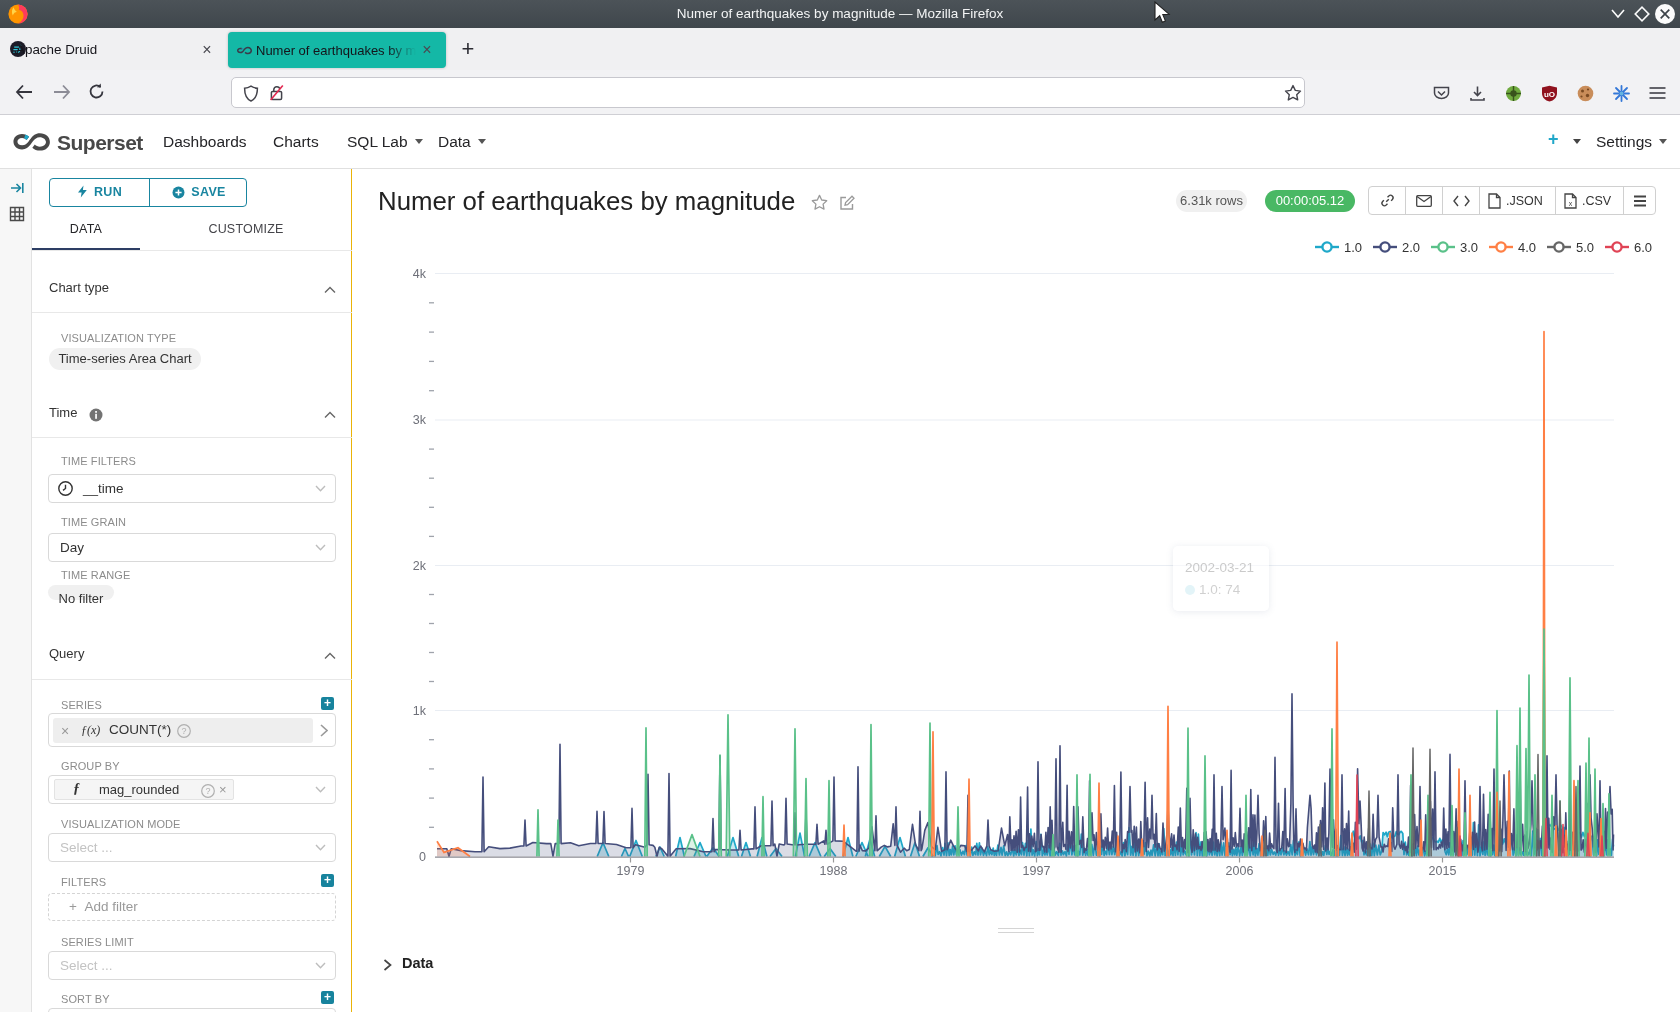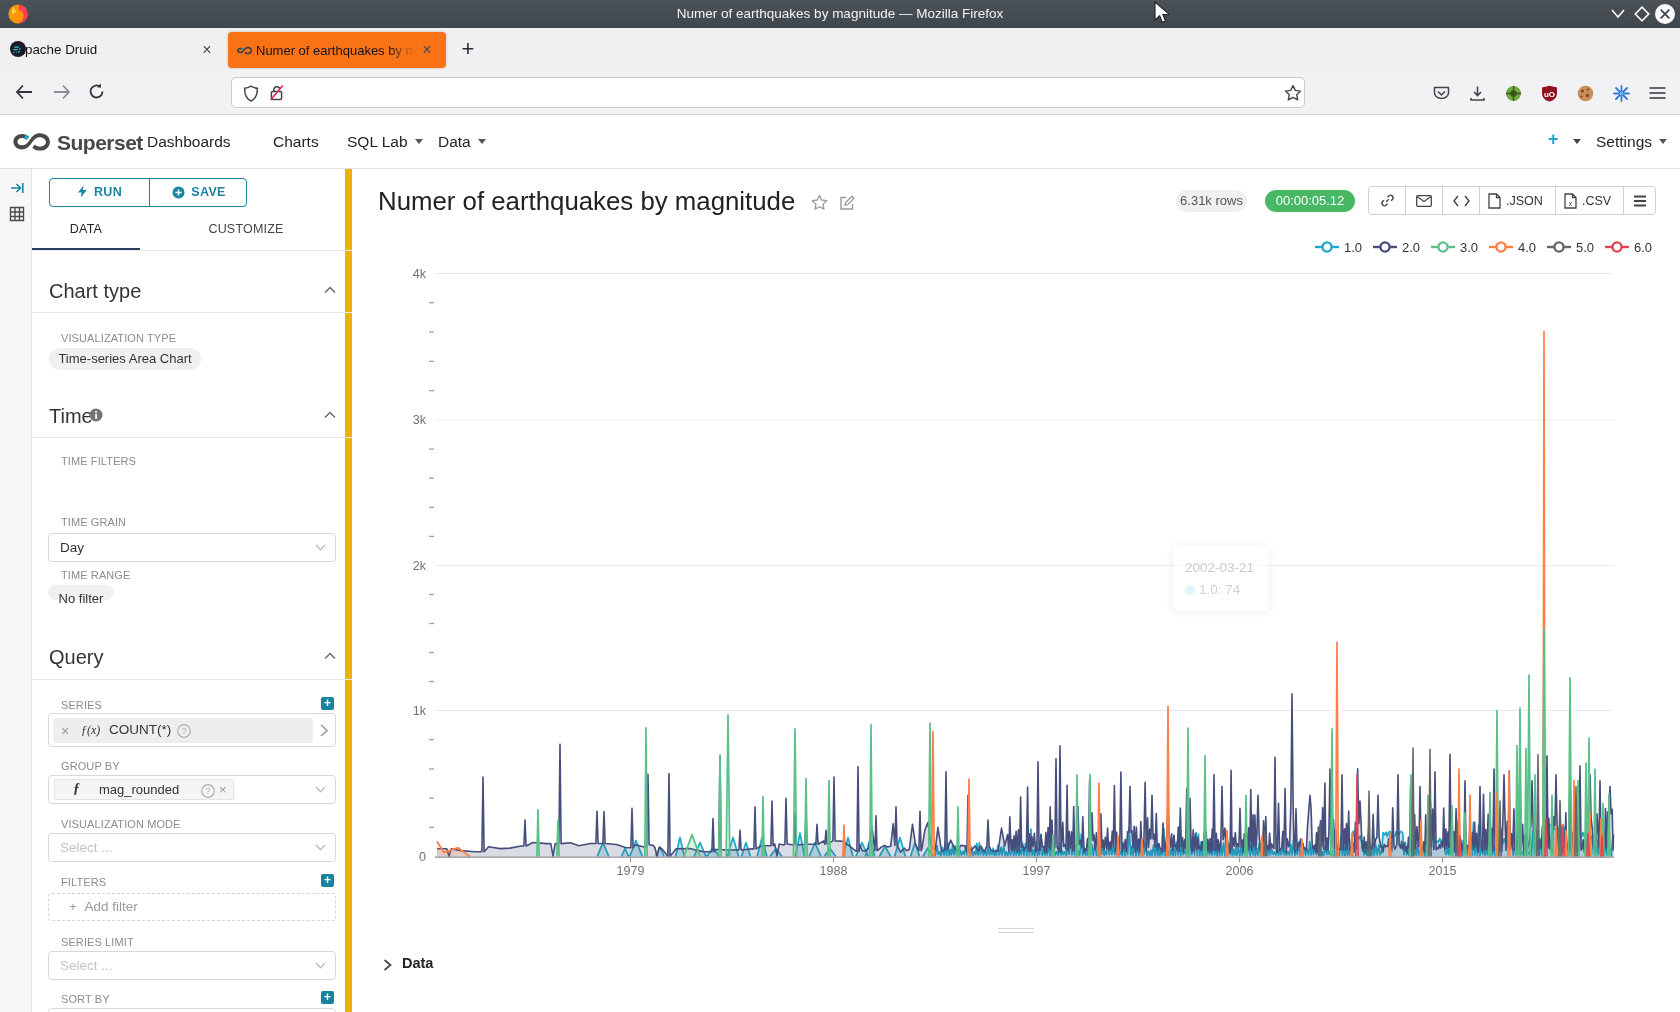--- a/index.html
+++ b/index.html
@@ -7,48 +7,48 @@
 svg { display:block; }
 
 #titlebar { position:absolute; left:0; top:0; width:1680px; height:28px;
   background:linear-gradient(#4c5358,#3f464c); }
 #titlebar .wtitle { position:absolute; left:0; right:0; top:6px; text-align:center;
   color:#f3f4f5; font-size:13.5px; }
 
 #tabbar { position:absolute; left:0; top:28px; width:1680px; height:42px; background:#f0f0f2; }
 .tab1text { position:absolute; left:16px; top:14px; font-size:13.4px; color:#15141a; }
 .tabclose { position:absolute; width:14px; height:14px; color:#4a4a52; font-size:16px; line-height:13px; text-align:center; font-weight:400; }
-.tab2 { position:absolute; left:228px; top:4px; width:218px; height:36px; background:#f97316; border-radius:4px;
+.tab2 { position:absolute; left:228px; top:4px; width:218px; height:36px; background:#14b8a6; border-radius:4px;
   box-shadow:0 0 3px rgba(0,0,0,0.22); }
 .tab2 .ttext { position:absolute; left:28px; top:11px; width:160px; font-size:13px; color:#15141a; white-space:nowrap; overflow:hidden;
   -webkit-mask-image:linear-gradient(90deg,#000 82%,transparent); }
 .newtab { position:absolute; left:456px; top:9px; width:24px; height:24px; color:#2b2b33; font-size:22px; line-height:23px; text-align:center; font-weight:300; }
 
 #urlbar { position:absolute; left:0; top:70px; width:1680px; height:45px; background:#f2f2f4; border-bottom:1px solid #cfcfd4; }
 #urlfield { position:absolute; left:231px; top:7px; width:1074px; height:31px; background:#fff; border:1px solid #c8c8ce; border-radius:5px; }
 #urltext { position:absolute; left:62px; top:8px; font-size:13.8px; color:#5b5b66; white-space:nowrap; }
 #urltext b { color:#15141a; font-weight:400; }
 .uicon { position:absolute; top:15px; }
 
 #appheader { position:absolute; left:0; top:115px; width:1680px; height:54px; background:#fff; border-bottom:1px solid #e0e0e0; }
 .navlink { position:absolute; top:18px; font-size:15.5px; color:#252528; }
 .caret { display:inline-block; width:0; height:0; border-left:4px solid transparent; border-right:4px solid transparent; border-top:5px solid #555; vertical-align:middle; margin-left:7px; margin-bottom:2px;}
 #sslogotext { position:absolute; left:57px; top:16px; font-size:21px; font-weight:700; color:#484848; letter-spacing:-0.5px; }
 
 #strip { position:absolute; left:0; top:169px; width:32px; height:843px; background:#f7f7f7; border-right:1px solid #e2e2e2; }
-#sidebar { position:absolute; left:32px; top:169px; width:320px; height:843px; background:#fff; border-right:7px solid #eab308; }
+#sidebar { position:absolute; left:32px; top:169px; width:320px; height:843px; background:#fff; border-right:1px solid #eab308; }
 #content { position:absolute; left:352px; top:169px; width:1328px; height:843px; background:#fff; }
 
 .runsave { position:absolute; left:17px; top:9px; width:198px; height:29px; border:1px solid #1985a0; border-radius:4px; }
 .runsave .half { position:absolute; top:0; width:99px; height:27px; color:#1985a0; font-size:12.5px; font-weight:700; letter-spacing:0.3px; text-align:center; line-height:27px; }
 .tabrow .t1 { position:absolute; left:0; top:53px; width:108px; text-align:center; font-size:12.5px; color:#252528; letter-spacing:0.2px;}
 .tabrow .t2 { position:absolute; left:108px; top:53px; width:212px; text-align:center; font-size:12.5px; color:#45454a; letter-spacing:0.2px;}
 .tabunderline { position:absolute; left:0; top:79px; width:108px; height:3px; background:#2d3e64; }
 .sep { position:absolute; left:0; width:320px; height:1px; background:#e8e8e8; }
-.shead { position:absolute; left:17px; font-size:20px; color:#333; }
+.shead { position:absolute; left:17px; font-size:13px; color:#333; }
 .slabel { position:absolute; left:17px; font-size:11px; color:#8c8c8c; letter-spacing:0.1px;margin-left:12px; }
 .pill { position:absolute; background:#f0f0f0; border-radius:12px; font-size:13px; color:#333; }
 .selbox { position:absolute; left:16px; width:288px; height:29px; border:1px solid #d9d9d9; border-radius:4px; background:#fff; }
 .selbox .ph { position:absolute; left:11px; top:6px; font-size:13.5px; color:#c3c3c3; }
 .selbox .val { position:absolute; left:11px; top:6px; font-size:13.5px; color:#333; }
 .ddchev { position:absolute; right:9px; top:10px; }
 .chevup { position:absolute; left:292px; }
 .plusbtn { position:absolute; width:13px; height:13px; background:#17839d; border-radius:2px; color:#fff; font-size:12px; line-height:12px; text-align:center; font-weight:700; }
 .gpill { position:absolute; left:5px; top:3px; height:21px; background:#f5f5f5; border:1px solid #e3e3e3; border-radius:2px; font-size:13px; color:#333; }
 
@@ -171,21 +171,21 @@
       <path d="M0.5 1 L16.5 1 M0.5 6 L16.5 6 M0.5 11 L16.5 11" stroke="#35353d" stroke-width="1.7"></path>
     </svg>
 </div>
 
 <div id="appheader">
   <svg style="position:absolute;left:12px;top:13px;" width="42" height="28" viewBox="0 0 44 28">
     <path d="M10.5 5.5 C4.5 5.5 1.5 9.6 1.5 13.6 C1.5 17.9 4.7 21.9 10.5 21.9 C14.6 21.9 17.4 19.4 19 17.2 C19.6 16.4 21.9 13.3 22.4 12.7 C23.9 10.8 25.9 8.9 28.9 8.9 C33 8.9 35.6 11.7 35.6 14 C35.6 16.4 33.1 18.9 29.1 18.9 C27 18.9 25.3 18 23.9 16.6 L21.3 19.9 C23.4 21.8 26 23 29.3 23 C35.6 23 39.7 18.7 39.7 13.9 C39.7 9.1 35.5 4.9 29.2 4.9 C24.6 4.9 21.8 7.6 20.3 9.6 C19.6 10.5 17.5 13.2 17.2 13.7 C15.8 15.4 13.6 17.5 10.6 17.5 C7.3 17.5 5.7 15.6 5.7 13.7 C5.7 11.9 7.3 9.9 10.6 9.9 C12.4 9.9 14 10.8 15.3 11.9 L17.9 8.6 C15.9 6.9 13.5 5.5 10.5 5.5 Z" fill="#484848"></path>
     <path d="M15.3 11.9 L17.9 8.6 C16.8 7.7 15.6 6.8 14.1 6.2 L12.7 10.1 C13.6 10.5 14.5 11.2 15.3 11.9 Z" fill="#20a7c9"></path>
   </svg>
   <div id="sslogotext">Superset</div>
-  <div class="navlink" style="left:147px;text-align:center;">Dashboards</div>
+  <div class="navlink" style="left:163px;text-align:center;">Dashboards</div>
   <div class="navlink" style="left:273px;">Charts</div>
   <div class="navlink" style="left:347px;">SQL Lab<span class="caret"></span></div>
   <div class="navlink" style="left:438px;">Data<span class="caret"></span></div>
   <div class="navlink" style="left:1596px;">Settings<span class="caret"></span></div>
   <div style="position:absolute; left:1548px; top:14px; color:#20a7c9; font-weight:700; font-size:18px;">+</div>
   <span class="caret" style="position:absolute; left:1566px; top:24px; border-top-color:#444;"></span>
 </div>
 
 <div id="strip">
   <svg style="position:absolute;left:10px;top:12px;" width="14" height="14" viewBox="0 0 14 14">
@@ -224,20 +224,30 @@
   <svg style="position:absolute;left:57px;top:239px;" width="14" height="14" viewBox="0 0 14 14">
       <circle cx="7" cy="7" r="6.5" fill="#737373"></circle>
       <rect x="6.2" y="5.8" width="1.7" height="5" fill="#fff"></rect>
       <rect x="6.2" y="3" width="1.7" height="1.8" fill="#fff"></rect>
     </svg>
   <svg class="chevup" style="top:242px;" width="12" height="8" viewBox="0 0 12 8">
       <path d="M1 6.5 L6 1.5 L11 6.5" fill="none" stroke="#666" stroke-width="1.4"></path>
     </svg>
   <div class="sep" style="top:268px;"></div>
   <div class="slabel" style="top:286px;">TIME FILTERS</div>
+  <div class="selbox" style="top:305px;">
+    <svg style="position:absolute;left:9px;top:6px;" width="15" height="15" viewBox="0 0 15 15">
+        <circle cx="7.5" cy="7.5" r="6.7" fill="none" stroke="#333" stroke-width="1.4"></circle>
+        <path d="M7.5 3.8 L7.5 7.5 L5 9.4" fill="none" stroke="#333" stroke-width="1.4"></path>
+      </svg>
+    <span class="val" style="left:34px;">__time</span>
+    <svg class="ddchev" width="11" height="7" viewBox="0 0 11 7">
+        <path d="M1 1 L5.5 5.7 L10 1" fill="none" stroke="#bdbdbd" stroke-width="1.4"></path>
+      </svg>
+  </div>
   <div class="slabel" style="top:347px;">TIME GRAIN</div>
   <div class="selbox" style="top:364px;">
       <span class="val">Day</span>
     <svg class="ddchev" width="11" height="7" viewBox="0 0 11 7">
         <path d="M1 1 L5.5 5.7 L10 1" fill="none" stroke="#bdbdbd" stroke-width="1.4"></path>
       </svg>
   </div>
   <div class="slabel" style="top:400px;">TIME RANGE</div>
   <div class="pill" style="left:16px; top:416px; width:66px; height:15px; text-align:center; line-height:27px;">No filter</div>
   <div class="shead" style="top:477px;">Query</div>

